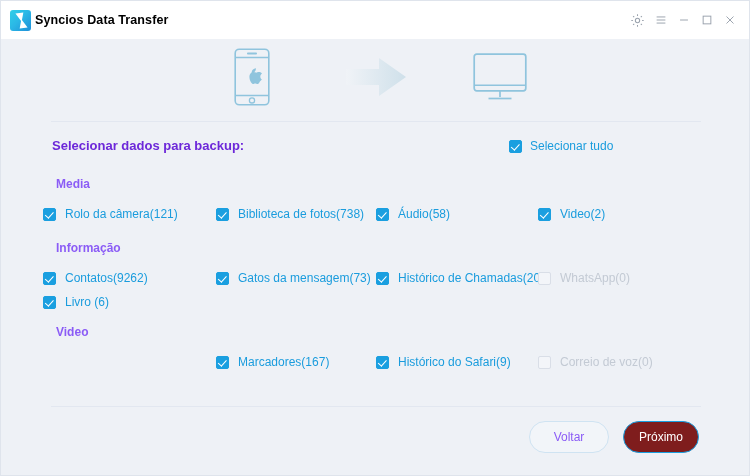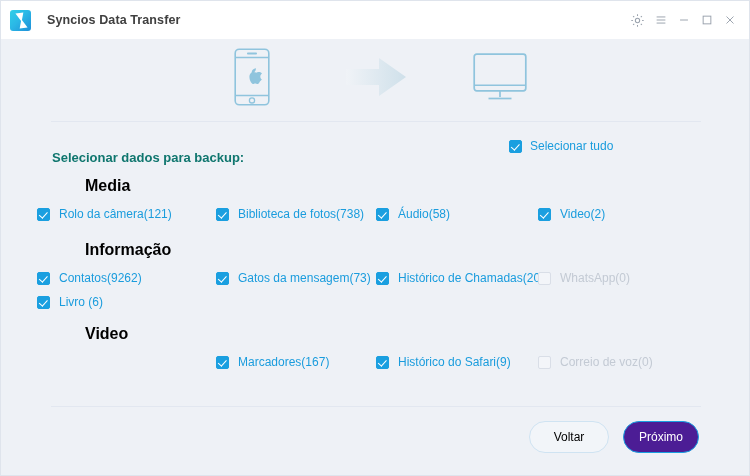--- a/index.html
+++ b/index.html
@@ -59,24 +59,24 @@
     content: "";
     position: absolute;
     left: 9px; top: 9px;
     width: 0; height: 0;
     border-left: 3px solid transparent;
     border-right: 5px solid transparent;
     border-bottom: 9px solid #ffffff;
     transform: rotate(-8deg);
   }
   .app-title {
-    margin-left: 16px;
+    margin-left: 4px;
     font-size: 12.5px;
     font-weight: bold;
-    color: #404040;
+    color: #000000;
     letter-spacing: 0.1px;
     white-space: nowrap;
   }
   .win-ctrls {
     margin-left: auto;
     display: flex;
     align-items: center;
     gap: 0px;
   }
   .win-btn {
@@ -125,24 +125,24 @@
 
   
   .head-row {
     position: absolute;
     left: 0; top: 132px;
     width: 750px;
     height: 26px;
   }
   .head-title {
     position: absolute;
-    left: 51px; top: 12px;
+    left: 51px; top: 0;
     font-size: 13px;
     font-weight: bold;
-    color: #0f766e;
+    color: #6d28d9;
     line-height: 26px;
     white-space: nowrap;
   }
   .select-all {
     position: absolute;
     left: 508px; top: 0;
     height: 26px;
     display: flex;
     align-items: center;
     gap: 8px;
@@ -151,45 +151,44 @@
     font-size: 12px;
     color: #1a9cdd;
     white-space: nowrap;
   }
 
   
   .group { position: absolute; left: 0; width: 750px; }
   .group-title {
     position: absolute;
     left: 55px; top: 0;
-    font-size: 16px;
+    font-size: 12px;
     font-weight: bold;
-    color: #000000;
+    color: #8b5cf6;
     white-space: nowrap;
-    margin-left: 29px;
   }
   .row { position: absolute; left: 0; width: 750px; height: 22px; }
 
   .cb-item {
     position: absolute;
     top: 0;
     height: 22px;
     display: flex;
     align-items: center;
     gap: 9px;
     white-space: nowrap;
   }
   .cb-item .cb-label {
     font-size: 12px;
     color: #1a9cdd;
     line-height: 14px;
   }
   .cb-item.disabled .cb-label { color: #c3cad4; }
 
-  .col0 { left: 36px; text-align: right; }
+  .col0 { left: 42px; text-align: right; }
   .col1 { left: 215px; justify-content: space-between; }
   .col2 { left: 375px; }
   .col3 { left: 537px; }
 
   
   .cb {
     width: 13px;
     height: 13px;
     border-radius: 2px;
     box-sizing: border-box;
@@ -232,26 +231,26 @@
     justify-content: center;
     box-sizing: border-box;
     cursor: pointer;
     user-select: none;
   }
   .btn-back {
     left: 528px;
     width: 80px;
     background: #f2f5f9;
     border: 1px solid #cfe3f2;
-    color: #000000;
+    color: #8b5cf6;
   }
   .btn-next {
     left: 622px;
     width: 76px;
-    background: #4c1d95;
+    background: #7f1d1d;
     border: 1px solid #1a9fe0;
     color: #ffffff;
   }
 </style>
 </head>
 <body>
 
 <div class="app">
 
   <div class="titlebar">

